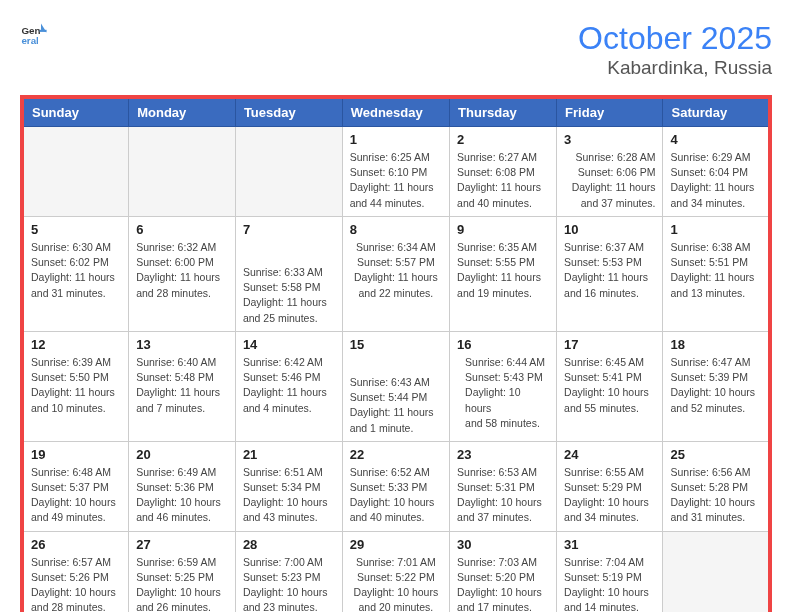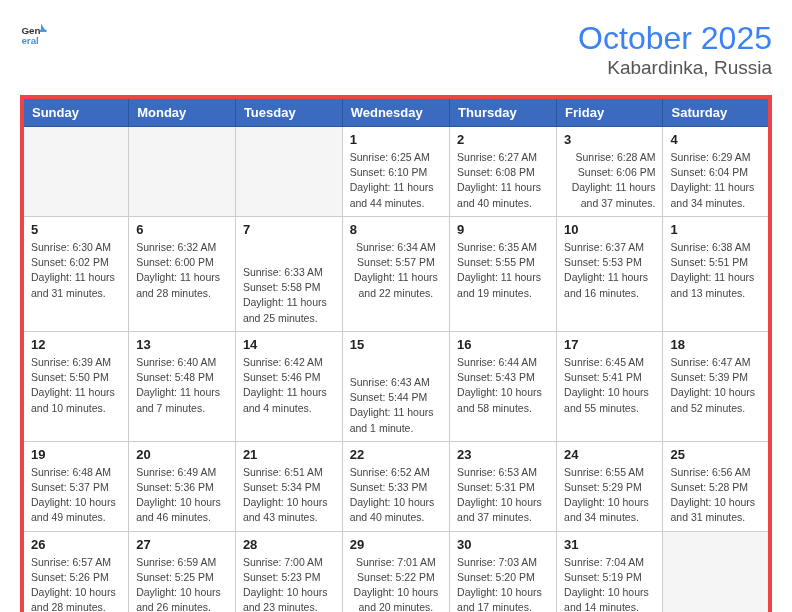--- a/index.html
+++ b/index.html
@@ -227,21 +227,21 @@
         </td>
         <td>
           <div class="day-number">15</div>
           <div class="day-info" style="white-space: pre-line; margin-top: 23px;">Sunrise: 6:43 AM
 Sunset: 5:44 PM
 Daylight: 11 hours
 and 1 minute.</div>
         </td>
         <td>
           <div class="day-number">16</div>
-          <div class="day-info" style="white-space: pre-line;">Sunrise: 6:44 AM
+          <div class="day-info" style="white-space: pre-line; margin-left: 8px;">Sunrise: 6:44 AM
 Sunset: 5:43 PM
 Daylight: 10 hours
 and 58 minutes.</div>
         </td>
         <td>
           <div class="day-number">17</div>
           <div class="day-info" style="white-space: pre-line;">Sunrise: 6:45 AM
 Sunset: 5:41 PM
 Daylight: 10 hours
 and 55 minutes.</div>

